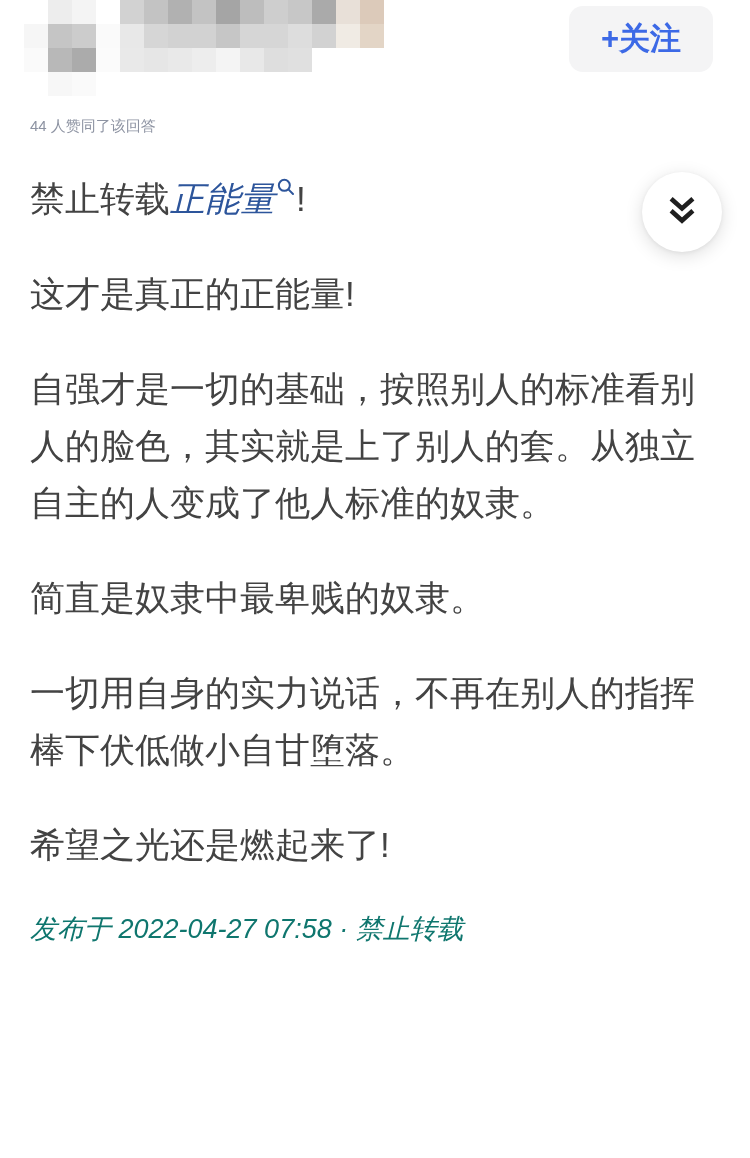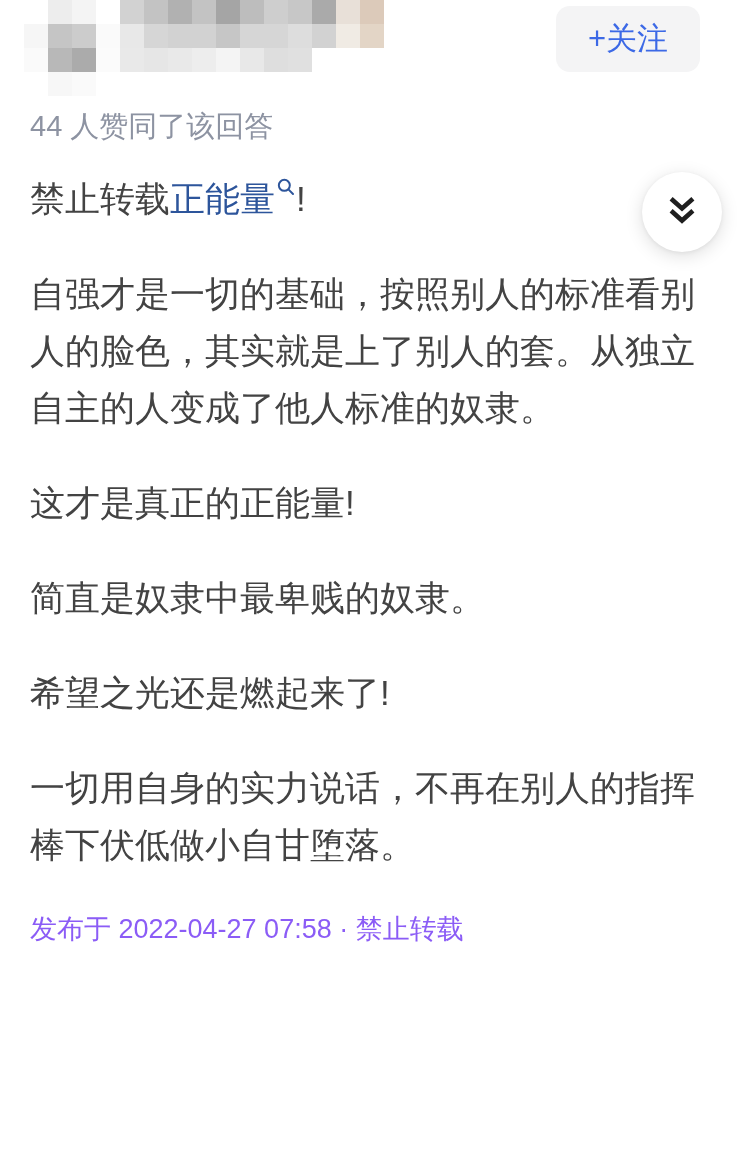--- a/index.html
+++ b/index.html
@@ -18,38 +18,38 @@
   .mosaic {
     display: grid;
     position: absolute;
     left: 0;
     top: 0;
   }
   .mosaic div { width: 100%; height: 100%; }
   .follow-btn {
     position: absolute;
     top: 6px;
-    right: 20px;
+    right: 7px;
     width: 144px;
     height: 66px;
     border: none;
     border-radius: 14px;
     font-family: "Liberation Sans", sans-serif;
     font-size: 31px;
-    font-weight: 400;
+    font-weight: 700;
     cursor: pointer;
     line-height: 66px;
     text-align: center;
     padding: 0;
   }
 
   
   .meta {
     margin-top: 14px;
-    font-size: 29px;
+    font-size: 15px;
     line-height: 32px;
   }
 
   
   .answer-body { margin-top: 28px; }
   .answer-body p {
     font-size: 35px;
     line-height: 57px;
     font-weight: 400;
     letter-spacing: 0;
@@ -156,35 +156,35 @@
         <div style="background: rgb(255, 255, 255);"></div>
         <div style="background: rgb(255, 255, 255);"></div>
       </div>
     <button class="follow-btn" style="background: rgb(244, 244, 245); color: rgb(60, 105, 230);">+关注</button>
   </header>
 
   <div class="meta" style="color: rgb(141, 147, 162);">44 人赞同了该回答</div>
 
   <div class="answer-body" style="color: rgb(67, 67, 67);">
     <p>
-      <span>禁止转载</span><a class="topic-link" style="color: rgb(45, 85, 155);"><span>正能量</span><span class="search-sup"><svg width="20" height="20" viewBox="0 0 24 24" fill="none">
+      <span>禁止转载</span><a class="topic-link" style="color: rgb(45, 85, 155); font-style: italic;"><span>正能量</span><span class="search-sup"><svg width="20" height="20" viewBox="0 0 24 24" fill="none">
             <circle cx="10" cy="10" r="6.6" stroke="currentColor" stroke-width="2.4"></circle>
             <line x1="15.2" y1="15.2" x2="20.4" y2="20.4" stroke="currentColor" stroke-width="2.4" stroke-linecap="round"></line>
           </svg></span></a><span>!</span>
     </p>
     <div id="paragraph-list">
+        <p>这才是真正的正能量!</p>
         <p>自强才是一切的基础，按照别人的标准看别人的脸色，其实就是上了别人的套。从独立自主的人变成了他人标准的奴隶。</p>
-        <p>这才是真正的正能量!</p>
         <p>简直是奴隶中最卑贱的奴隶。</p>
+        <p>一切用自身的实力说话，不再在别人的指挥棒下伏低做小自甘堕落。</p>
         <p>希望之光还是燃起来了!</p>
-        <p>一切用自身的实力说话，不再在别人的指挥棒下伏低做小自甘堕落。</p>
       </div>
   </div>
 
-  <div class="publish-info" style="color: #8b5cf6;">发布于 2022-04-27 07:58 · 禁止转载</div>
+  <div class="publish-info" style="color: #0f766e; font-style: italic;">发布于 2022-04-27 07:58 · 禁止转载</div>
 
 </div>
 
 <button class="fab" style="color: rgb(31, 31, 31);">
   <span>
     <svg width="38" height="38" viewBox="0 0 24 24" fill="none">
       <polyline points="6.2,4.6 12,9.8 17.8,4.6" stroke="currentColor" stroke-width="2.9" stroke-linecap="square" stroke-linejoin="miter"></polyline>
       <polyline points="6.2,12.2 12,17.4 17.8,12.2" stroke="currentColor" stroke-width="2.9" stroke-linecap="square" stroke-linejoin="miter"></polyline>
     </svg>
   </span>

